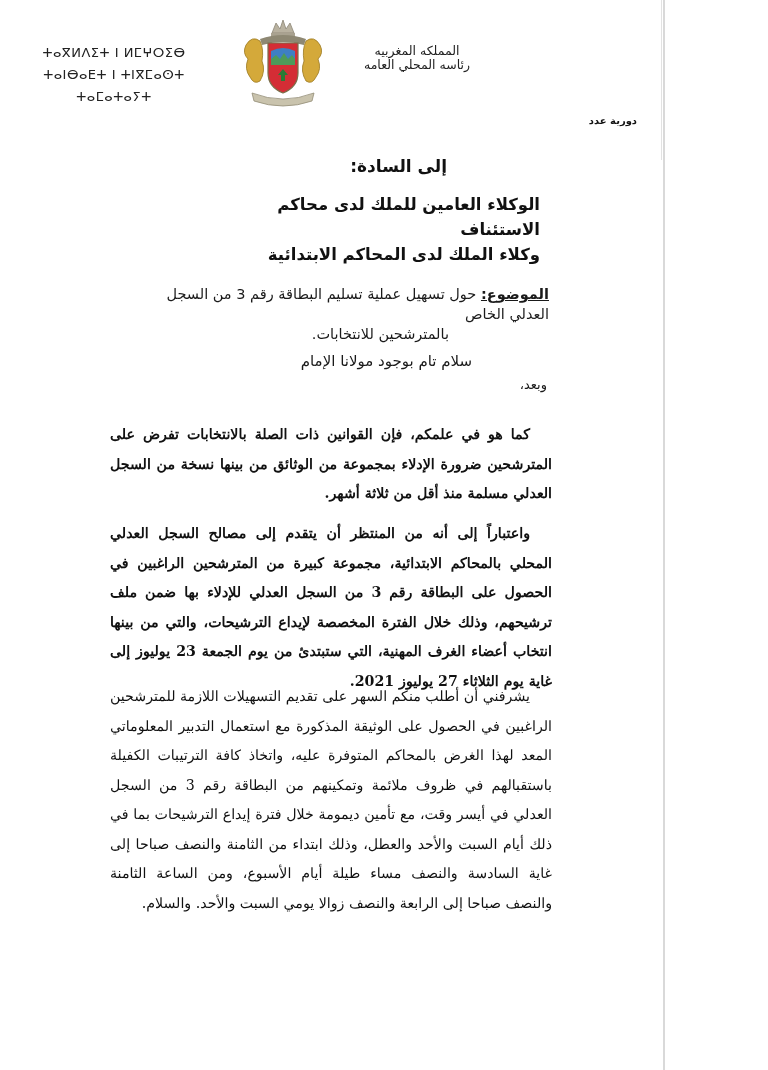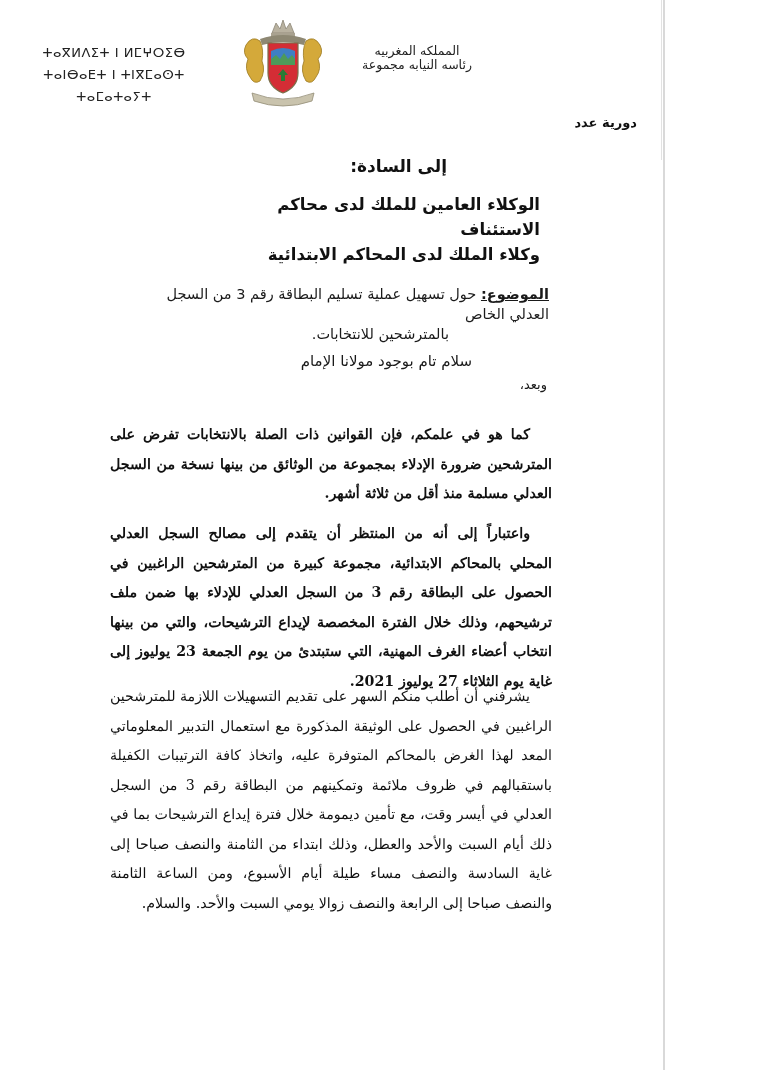--- a/index.html
+++ b/index.html
@@ -4,21 +4,21 @@
   <style>
     html, body { margin: 0; padding: 0; background: #ffffff; }
     body { width: 768px; height: 1070px; position: relative; overflow: hidden; font-family: "DejaVu Sans", sans-serif; color: #1a1a1a; }
     .page { position: absolute; left: 0; top: 0; width: 667px; height: 1070px; background: #ffffff; }
     .right-edge { position: absolute; right: 2px; top: 0; width: 2px; height: 1070px; background: #d9d9d9; }
     .right-edge-top { position: absolute; right: 5px; top: 0; width: 1px; height: 160px; background: #e2e2e2; }
 
     .tifinagh { position: absolute; left: 14px; top: 42px; width: 200px; text-align: center; font-size: 13px; line-height: 22px; letter-spacing: 0.5px; color: #222; font-family: "DejaVu Sans", sans-serif; }
     .emblem { position: absolute; left: 238px; top: 15px; width: 90px; height: 95px; }
     .arabic-header { position: absolute; right: 160px; top: 44px; width: 180px; text-align: center; direction: rtl; font-family: "DejaVu Sans", sans-serif; font-size: 12.5px; line-height: 14px; color: #222; }
-    .ref { position: absolute; right: 30px; top: 115px; direction: rtl; font-weight: bold; font-size: 13px; color: #111; }
+    .ref { position: absolute; right: 30px; top: 115px; direction: rtl; font-weight: bold; font-size: 10px; color: #111; }
 
     .to { position: absolute; right: 220px; top: 156px; direction: rtl; font-weight: bold; font-size: 17px; color: #111; }
     .addressee { position: absolute; left: 200px; width: 340px; top: 192px; direction: rtl; text-align: right; font-weight: bold; font-size: 16.5px; line-height: 25px; color: #111; }
 
     .subject { position: absolute; left: 150px; right: 118px; top: 284px; direction: rtl; text-align: right; font-size: 14.5px; line-height: 20px; color: #1a1a1a; }
     .subject .label { font-weight: bold; text-decoration: underline; }
     .subject .line2 { display: block; padding-right: 100px; }
 
     .greeting { position: absolute; right: 195px; top: 352px; direction: rtl; font-size: 15px; color: #1a1a1a; }
     .wabaad { position: absolute; right: 120px; top: 377px; direction: rtl; font-size: 13px; color: #1a1a1a; }
@@ -55,21 +55,21 @@
 
       <path d="M8 30 Q14 20 22 26 Q26 34 24 46 Q28 56 22 66 Q16 70 12 62 Q6 54 10 44 Q4 38 8 30 Z" fill="#d4a93a" stroke="#9c7a22" stroke-width="0.8"></path>
       <path d="M82 30 Q76 20 68 26 Q64 34 66 46 Q62 56 68 66 Q74 70 78 62 Q84 54 80 44 Q86 38 82 30 Z" fill="#d4a93a" stroke="#9c7a22" stroke-width="0.8"></path>
 
       <path d="M14 78 Q45 90 76 78 L74 86 Q45 96 16 86 Z" fill="#c9c3ad" stroke="#938d76" stroke-width="0.8"></path>
     </svg>
   </div>
 
   <div class="arabic-header">
     <div>المملكه المغربيه</div>
-    <div>رئاسه النيابه مجموعة</div>
+    <div>رئاسه المحلي العامه</div>
   </div>
 
   <div class="ref">دورية عدد</div>
 
   <div class="to">إلى السادة:</div>
   <div class="addressee">
     <div>الوكلاء العامين للملك لدى محاكم الاستئناف</div>
     <div>وكلاء الملك لدى المحاكم الابتدائية</div>
   </div>
 

